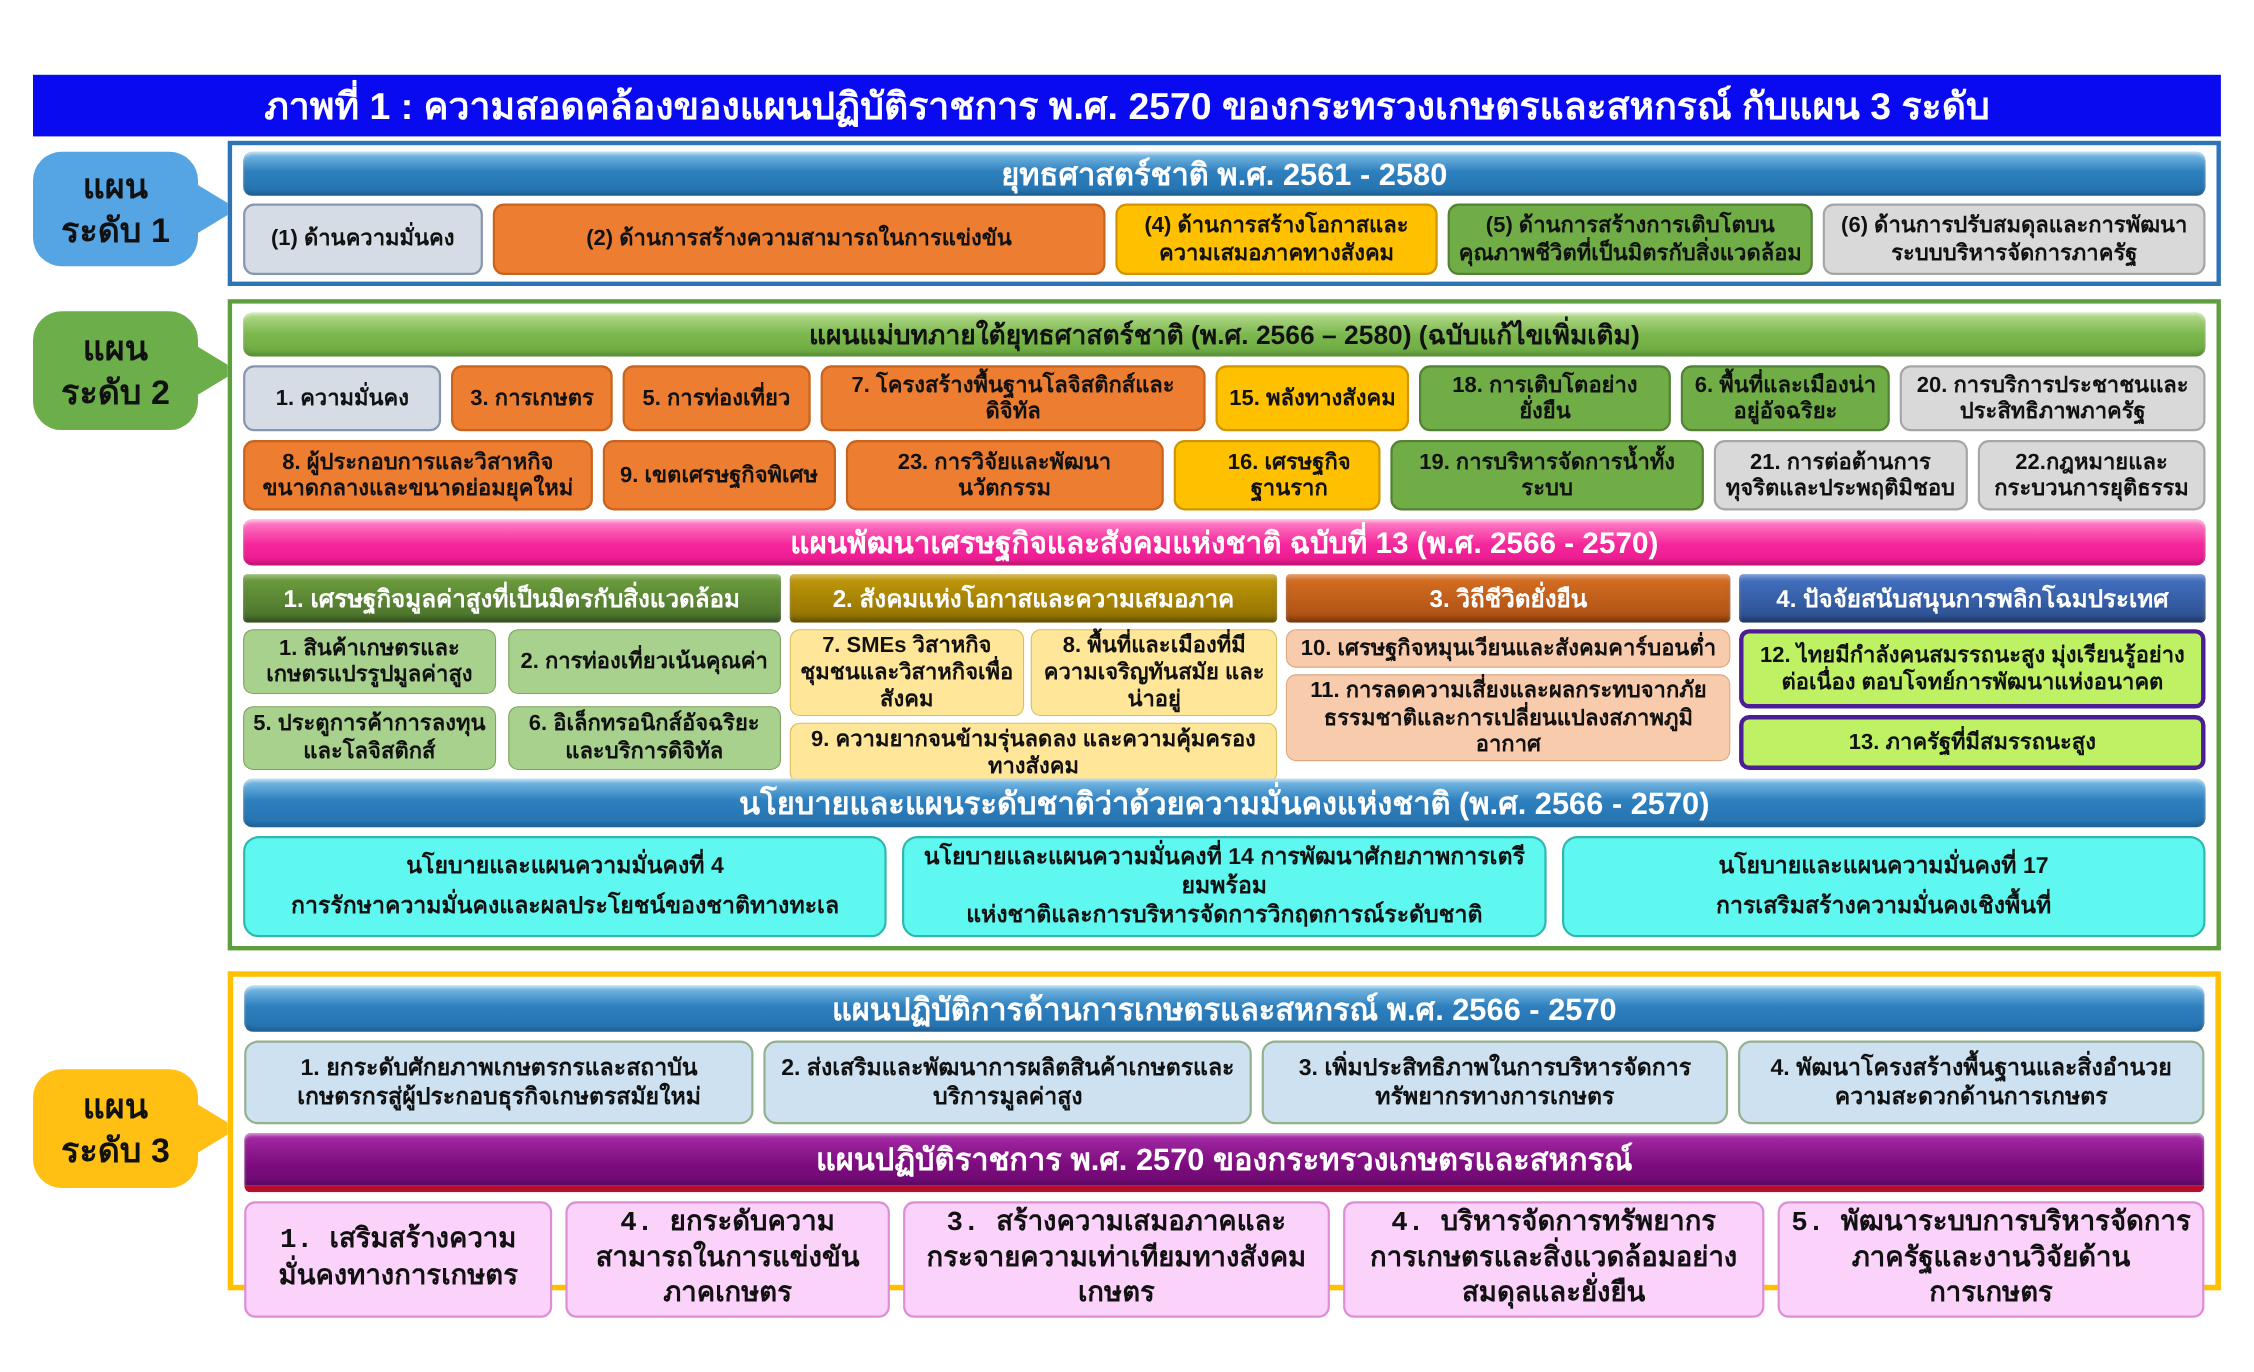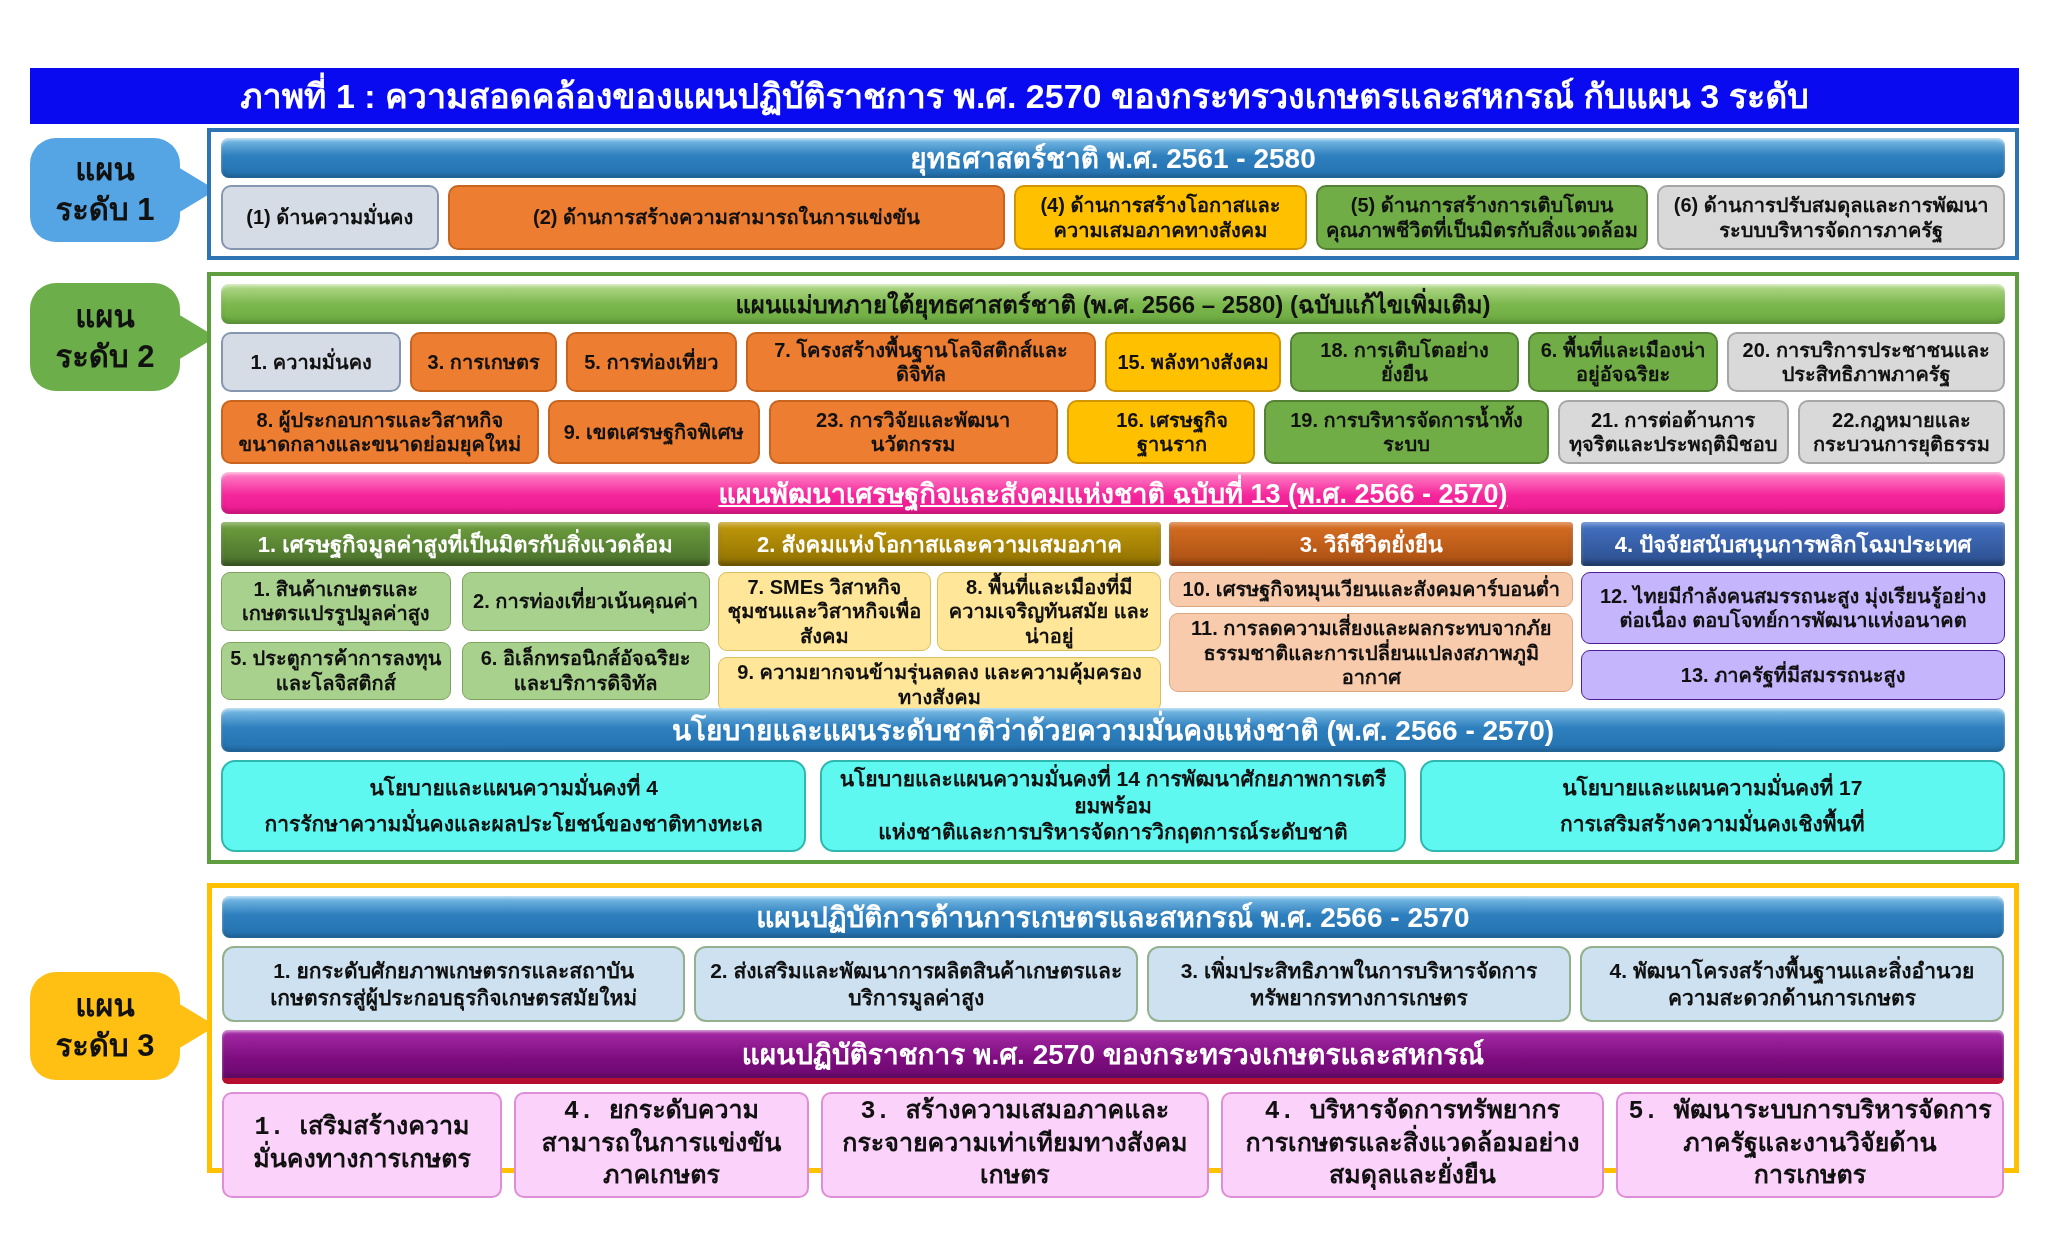--- a/index.html
+++ b/index.html
@@ -25,21 +25,21 @@
          display:flex;flex-direction:column;}
   .lvl1{top:128px;height:132px;border:4px solid #2E74B5;padding:6px 10px;gap:7px;}
   .lvl2{top:272px;height:592px;border:4px solid #5E9E3E;padding:8px 10px;gap:8px;}
   .lvl3{top:883px;height:290px;border:5px solid #FFC000;padding:8px 10px;gap:8px;}
 
   
   .bar{display:flex;align-items:center;justify-content:center;font-weight:bold;border-radius:8px;
        flex:0 0 auto;box-shadow:inset 0 2px 3px rgba(255,255,255,.55), inset 0 -3px 4px rgba(0,0,0,.18);}
   .bar-blue{background:linear-gradient(180deg,#7FC0E8 0%,#2E7FBE 45%,#2471AE 100%);color:#fff;font-size:28px;}
   .bar-green{background:linear-gradient(180deg,#B6DB8E 0%,#7CB84E 50%,#6AA83F 100%);color:#111;font-size:24px;}
-  .bar-pink{background:linear-gradient(180deg,#FF86C8 0%,#F5269B 55%,#E8188D 100%);color:#fff;font-size:27px;text-decoration:underline;}
+  .bar-pink{background:linear-gradient(180deg,#FF86C8 0%,#F5269B 55%,#E8188D 100%);color:#fff;font-size:27px;}
   .bar-purple{background:linear-gradient(180deg,#A62BA8 0%,#7D0C7E 60%,#6B0A70 100%);color:#fff;font-size:28px;
               border-bottom:6px solid #B50E31;border-radius:6px;}
   .h40{height:40px;} .h42{height:42px;} .h44{height:44px;} .h48{height:48px;}
 
   
   .row{display:flex;gap:9px;flex:0 0 auto;}
   .chip{border-radius:10px;display:flex;align-items:center;justify-content:center;text-align:center;
         font-weight:bold;font-size:20px;line-height:1.22;padding:2px 8px;box-sizing:border-box;color:#111;}
   .c-lav{background:#D6DCE5;border:2px solid #8496B0;}
   .c-org{background:#ED7D31;border:2px solid #C8641E;}
@@ -62,21 +62,21 @@
   .gi2{grid-template-columns:1fr 1.08fr;grid-template-rows:1fr 1fr;gap:11px;}
   .gi22{grid-template-columns:1fr 1.05fr;grid-template-rows:1fr 1fr;}
   .span2{grid-column:1 / span 2;}
   .gr-a{grid-template-rows:0.82fr 1.18fr;}
   .gr-b{grid-template-rows:1.18fr 0.82fr;}
   .cell{border-radius:9px;display:flex;align-items:center;justify-content:center;text-align:center;
         font-weight:bold;font-size:20px;line-height:1.22;padding:2px 8px;box-sizing:border-box;}
   .cell-g{background:#A9D18E;border:1px solid #7FA35F;}
   .cell-y{background:#FFE699;border:1px solid #D8BE5C;}
   .cell-p{background:#F8CBAD;border:1px solid #DBA77F;}
-  .cell-b{background:#c4b5fd;border:1px solid #4c1d95;}
+  .cell-b{background:#bef264;border:4px solid #4c1d95;}
 
   
   .cyan-row{display:flex;gap:14px;height:92px;flex:0 0 auto;}
   .cyan{flex:1;background:#5FF8F0;border:2px solid #2FB8B0;border-radius:14px;display:flex;flex-direction:column;
         align-items:center;justify-content:space-evenly;font-weight:bold;font-size:21px;
         padding:4px 12px;text-align:center;line-height:1.25;}
 
   
   .l3-row{display:flex;gap:9px;flex:0 0 auto;height:76px;}
   .l3a{background:#CDE1F0;border:2px solid #93B18F;border-radius:12px;display:flex;align-items:center;

